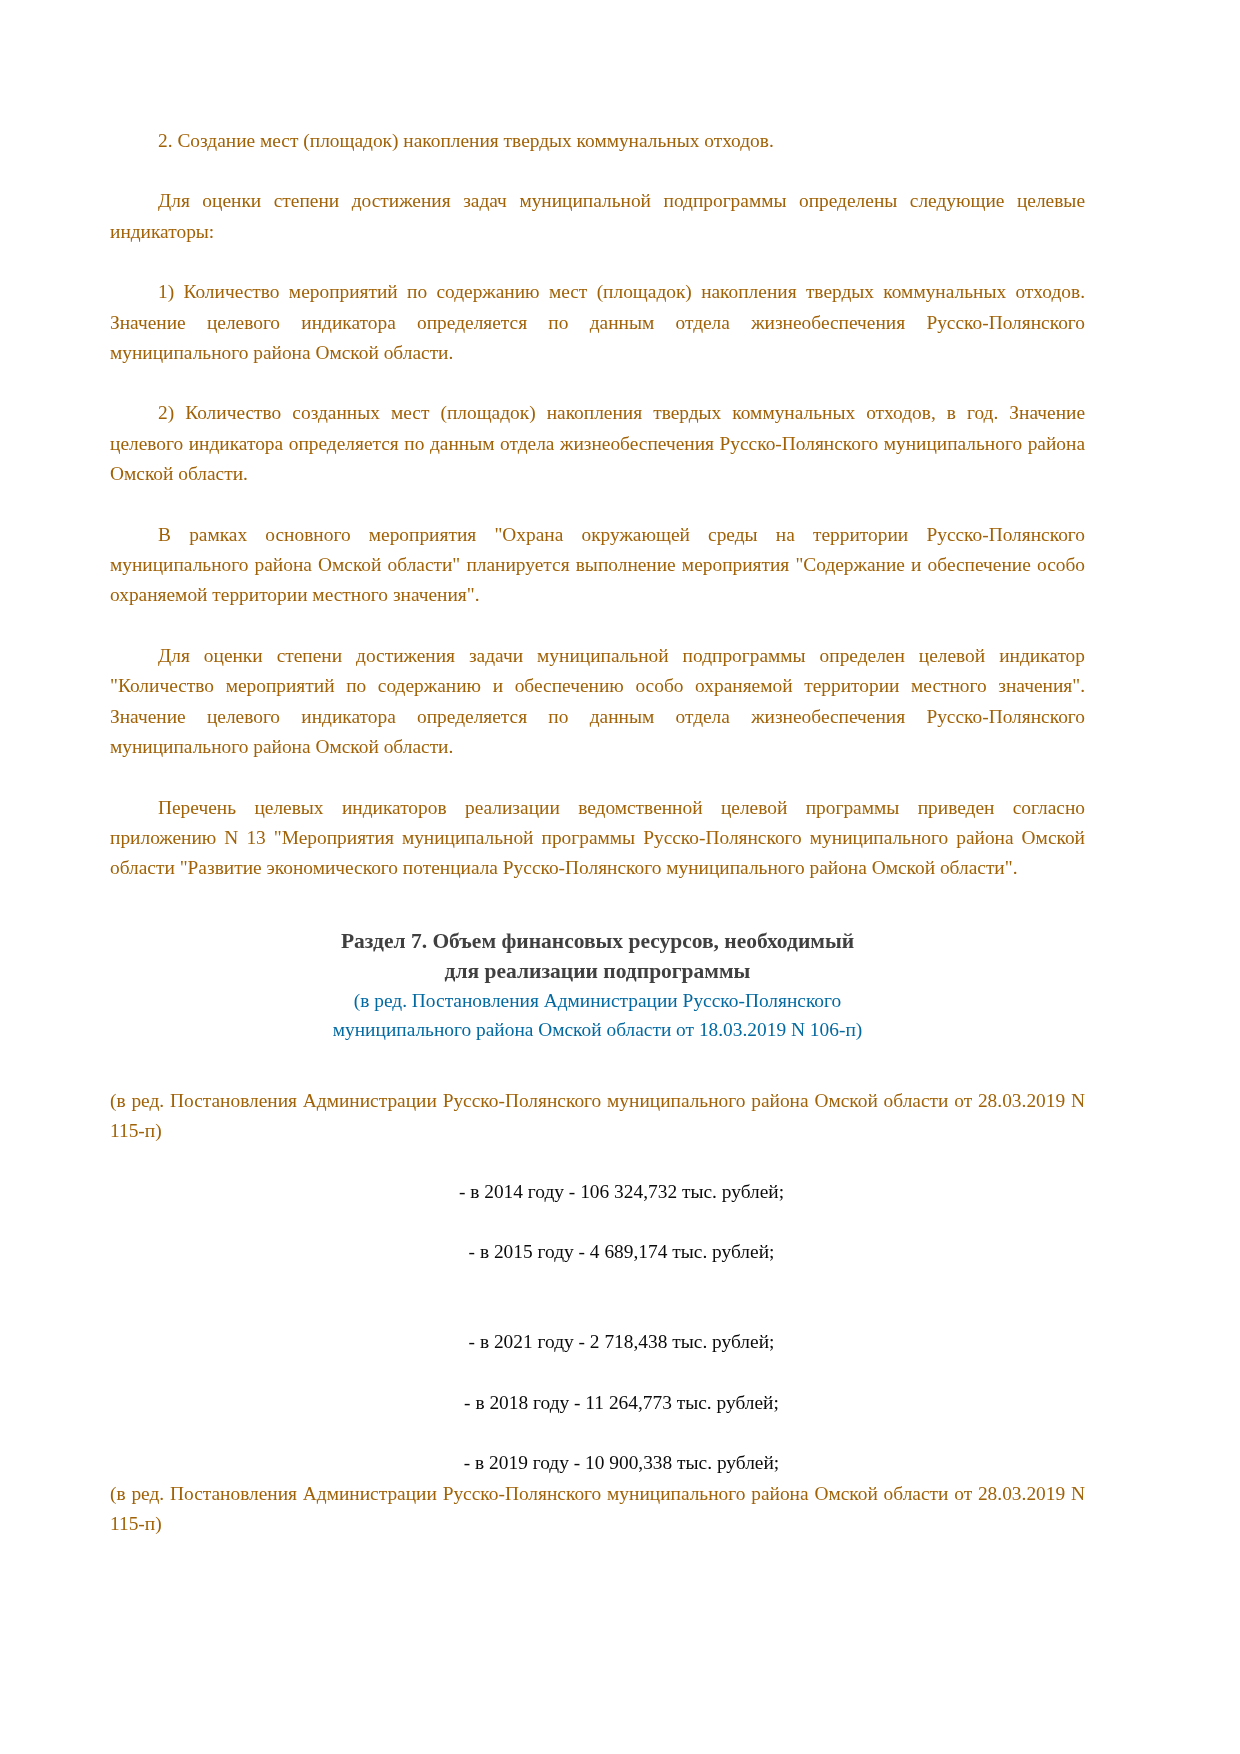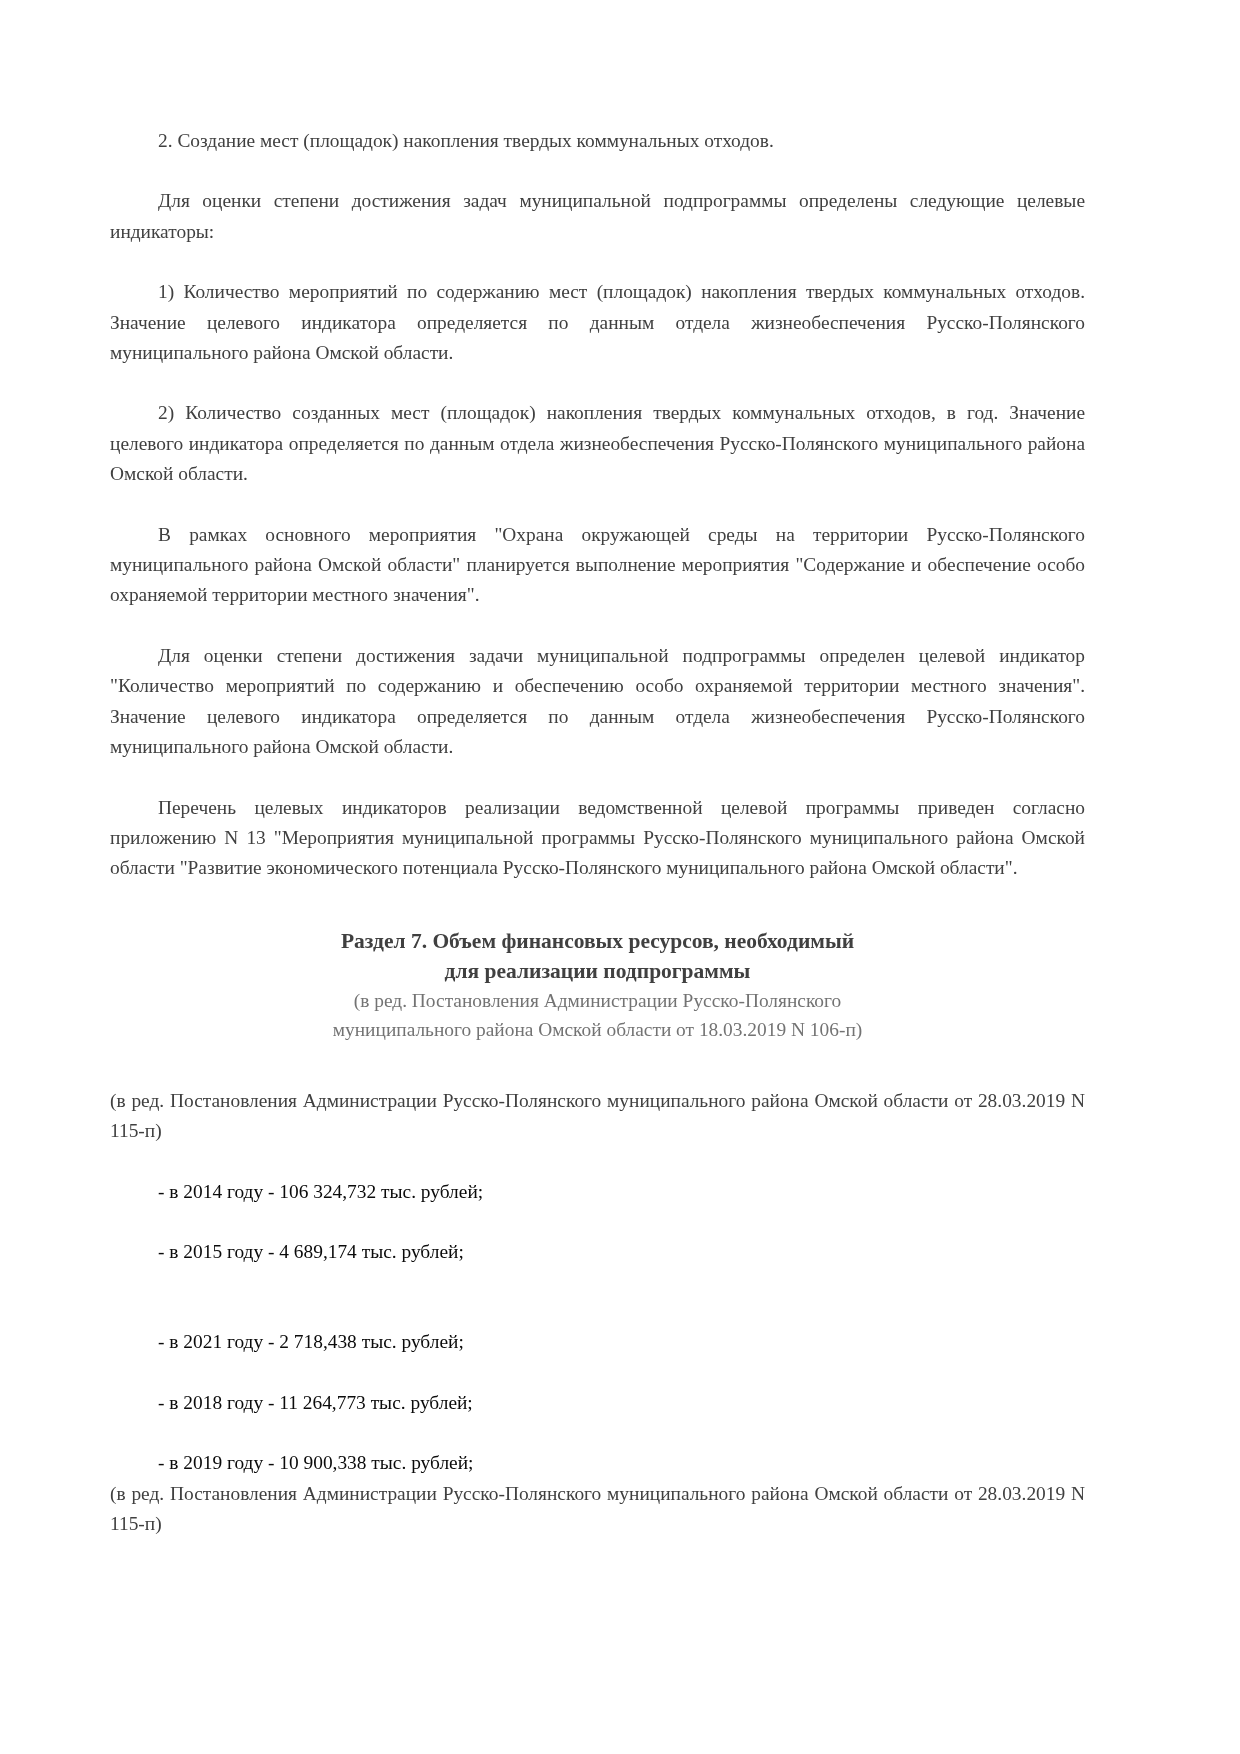--- a/index.html
+++ b/index.html
@@ -21,21 +21,21 @@
   .content {
     position: absolute;
     left: 110px;
     top: 126px;
     width: 975px;
   }
   p, .para {
     font-family: "Liberation Serif", "DejaVu Serif", serif;
     font-size: 19.4px;
     line-height: 30.4px;
-    color: #404040;
+    color: #a16207;
     margin: 0;
     text-align: justify;
     text-justify: inter-word;
     hyphens: none;
   }
   .para.indent {
     text-indent: 48px;
   }
   .para.noindent {
     text-indent: 0;
@@ -57,30 +57,30 @@
     line-height: 30px;
     color: #404040;
     text-align: center;
     margin: 0;
   }
   .heading-sub {
     font-family: "Liberation Serif", "DejaVu Serif", serif;
     font-size: 19.4px;
     font-weight: normal;
     line-height: 29px;
-    color: #737373;
+    color: #0369a1;
     text-align: center;
     margin: 0;
   }
   .year-item {
     font-family: "Liberation Serif", "DejaVu Serif", serif;
     font-size: 19.4px;
     line-height: 30.4px;
     color: #0b0b0b;
-    text-align: left;
+    text-align: center;
     margin: 0;
     padding-left: 48px;
   }
   .year-gap {
     height: 30px;
   }
 </style>
 </head>
 <body>
 

